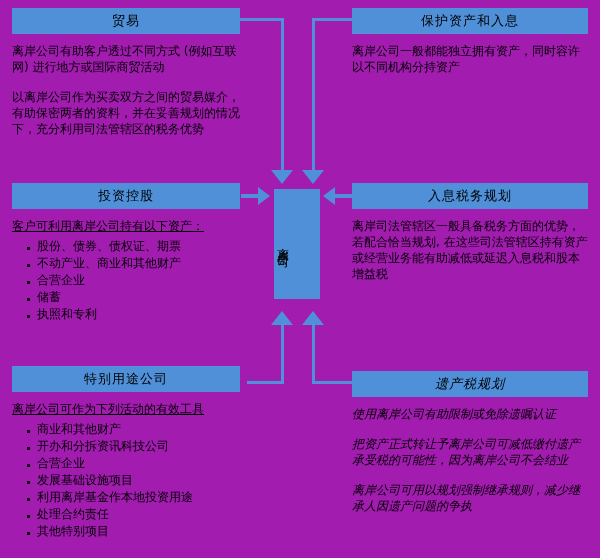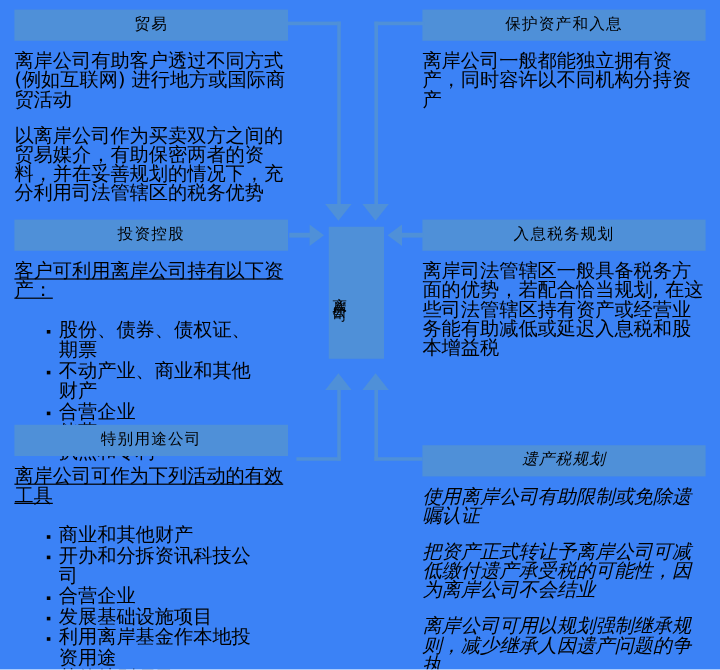--- a/index.html
+++ b/index.html
@@ -9,52 +9,52 @@
   }
   body {
     font-family: "DejaVu Sans", "Liberation Sans", sans-serif;
     color: #000000;
   }
   #canvas {
     position: relative;
     width: 600px;
     height: 558px;
     overflow: hidden;
-    background: #3b82f6;
+    background: #a21caf;
   }
 
   .panel {
     position: absolute;
     box-sizing: border-box;
   }
   .panel-header {
     background: #4f90d8;
     color: #000000;
     font-size: 13px;
     line-height: 26px;
     height: 26px;
     text-align: center;
     font-weight: normal;
     letter-spacing: 1px;
   }
   .panel-body {
-    font-size: 16px;
+    font-size: 12px;
     line-height: 16px;
     color: #000000;
     padding-top: 9px;
   }
   .para {
     margin: 0 0 14px 0;
   }
   .para:last-child { margin-bottom: 0; }
   .para.tight { margin-bottom: 0; text-decoration: underline; }
 
   .bullet-list {
     list-style: none;
-    margin: 16px;
+    margin: 4px;
     padding: 0 0 0 10px;
   }
   .bullet-list li {
     position: relative;
     padding-left: 11px;
     line-height: 17px;
   }
   .bullet-list li::before {
     content: "";
     position: absolute;
@@ -153,30 +153,31 @@
     </div>
   </div>
 
   <div class="panel" style="left:352px; top:183px; width:236px;">
     <div class="panel-header">入息税务规划</div>
     <div class="panel-body">
       <p class="para">离岸司法管辖区一般具备税务方面的优势，若配合恰当规划, 在这些司法管辖区持有资产或经营业务能有助减低或延迟入息税和股本增益税</p>
     </div>
   </div>
 
-  <div class="panel" style="left:12px; top:354px; width:228px;">
+  <div class="panel" style="left:12px; top:366px; width:228px;">
     <div class="panel-header">特别用途公司</div>
     <div class="panel-body">
       <p class="para tight">离岸公司可作为下列活动的有效工具</p>
       <ul class="bullet-list">
         <li>商业和其他财产</li>
         <li>开办和分拆资讯科技公司</li>
         <li>合营企业</li>
         <li>发展基础设施项目</li>
         <li>利用离岸基金作本地投资用途</li>
+        <li>处理合约责任</li>
         <li>其他特别项目</li>
       </ul>
     </div>
   </div>
 
   <div class="panel" style="left:352px; top:371px; width:236px;font-style:italic;">
     <div class="panel-header">遗产税规划</div>
     <div class="panel-body">
       <p class="para">使用离岸公司有助限制或免除遗嘱认证</p>
       <p class="para">把资产正式转让予离岸公司可减低缴付遗产承受税的可能性，因为离岸公司不会结业</p>

